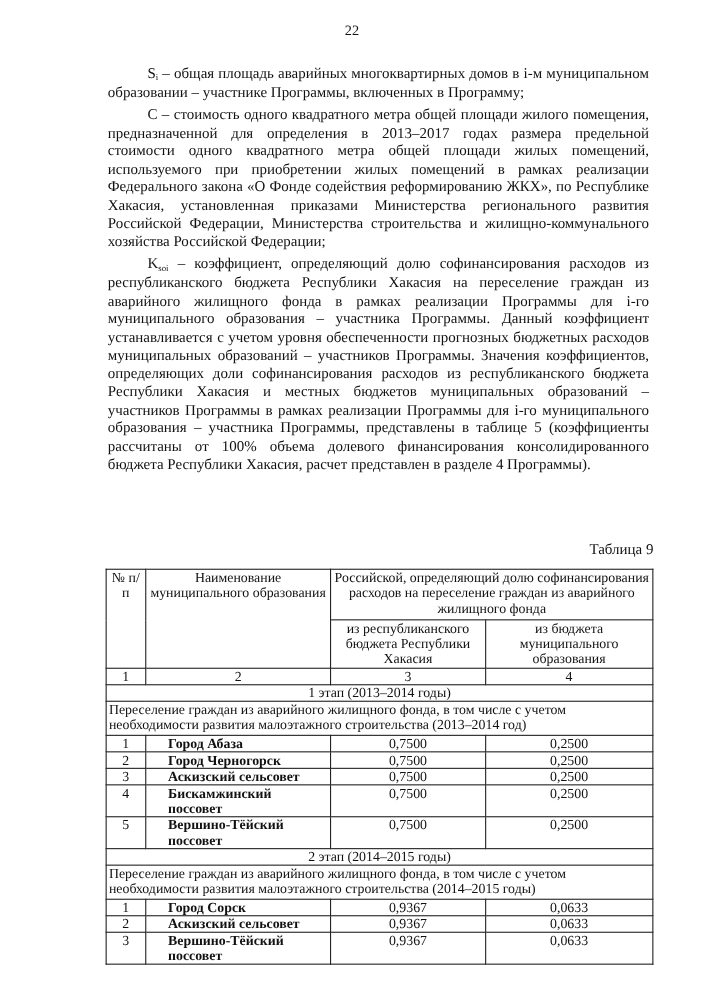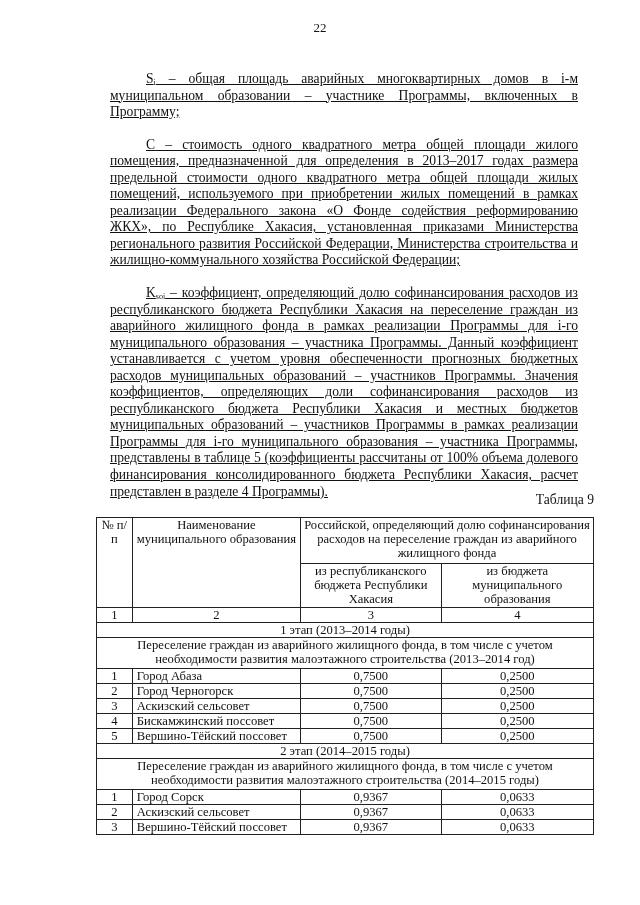--- a/index.html
+++ b/index.html
@@ -10,23 +10,22 @@
   }
   .page-number {
     position: absolute; top: 20px; left: 0; width: 640px;
     text-align: center; font-size: 13px;
   }
   .body-text {
     position: absolute; top: 55px; left: 94px; width: 500px;
     font-size: 13.6px; line-height: 16.55px;
   }
   .para {
-    margin: 16px; text-align: justify; text-indent: 36px;
+    margin: 4px; text-align: justify; text-indent: 36px;
     text-align-last: left;
-    text-decoration: underline;
   }
   .sym sub { font-size: 8px; vertical-align: -2px; line-height: 0; }
   .table-caption {
     position: absolute; top: 492px; left: 94px; width: 500px;
     text-align: right; font-size: 13.6px;
   }
   table.coeff {
     position: absolute; top: 517px; left: 96px; width: 498px;
     border-collapse: collapse; font-size: 12.6px; line-height: 14px;
   }
@@ -36,23 +35,23 @@
   }
   .c-num { width: 31px; text-align: center; }
   .c-name { width: 164px; }
   .c-r { width: 136px; text-align: center; }
   .c-m { width: 148px; text-align: center; }
   .hdr { text-align: center; }
   .head-main { height: 46px; }
   .head-sub { height: 44px; }
   .colnums td { text-align: center; height: 13px; }
   .stage td { text-align: center; height: 13px; }
-  .desc td { text-align: center; height: 30px; padding-left: 3px; }
+  .desc td { text-align: left; height: 30px; padding-left: 3px; }
   .row td { height: 12.5px; }
-  .row .name { padding-left: 4px; }
+  .row .name { padding-left: 20px; font-weight: bold; }
 </style>
 </head>
 <body>
 
 <div class="page-number">22</div>
 
 <div class="body-text">
   <p class="para"><span class="sym"><span>S</span><sub>i</sub></span><span> – общая площадь аварийных многоквартирных домов в i-м муниципальном образовании – участнике Программы, включенных в Программу;</span></p>
   <p class="para"><span class="sym"><span>С</span></span><span> – стоимость одного квадратного метра общей площади жилого помещения, предназначенной для определения в 2013–2017 годах размера предельной стоимости одного квадратного метра общей площади жилых помещений, используемого при приобретении жилых помещений в рамках реализации Федерального закона «О Фонде содействия реформированию ЖКХ», по Республике Хакасия, установленная приказами Министерства регионального развития Российской Федерации, Министерства строительства и жилищно-коммунального хозяйства Российской Федерации;</span></p>
   <p class="para"><span class="sym"><span>K</span><sub>soi</sub></span><span> – коэффициент, определяющий долю софинансирования расходов из республиканского бюджета Республики Хакасия на переселение граждан из аварийного жилищного фонда в рамках реализации Программы для i-го муниципального образования – участника Программы. Данный коэффициент устанавливается с учетом уровня обеспеченности прогнозных бюджетных расходов муниципальных образований – участников Программы. Значения коэффициентов, определяющих доли софинансирования расходов из республиканского бюджета Республики Хакасия и местных бюджетов муниципальных образований – участников Программы в рамках реализации Программы для i-го муниципального образования – участника Программы, представлены в таблице 5 (коэффициенты рассчитаны от 100% объема долевого финансирования консолидированного бюджета Республики Хакасия, расчет представлен в разделе 4 Программы).</span></p>

